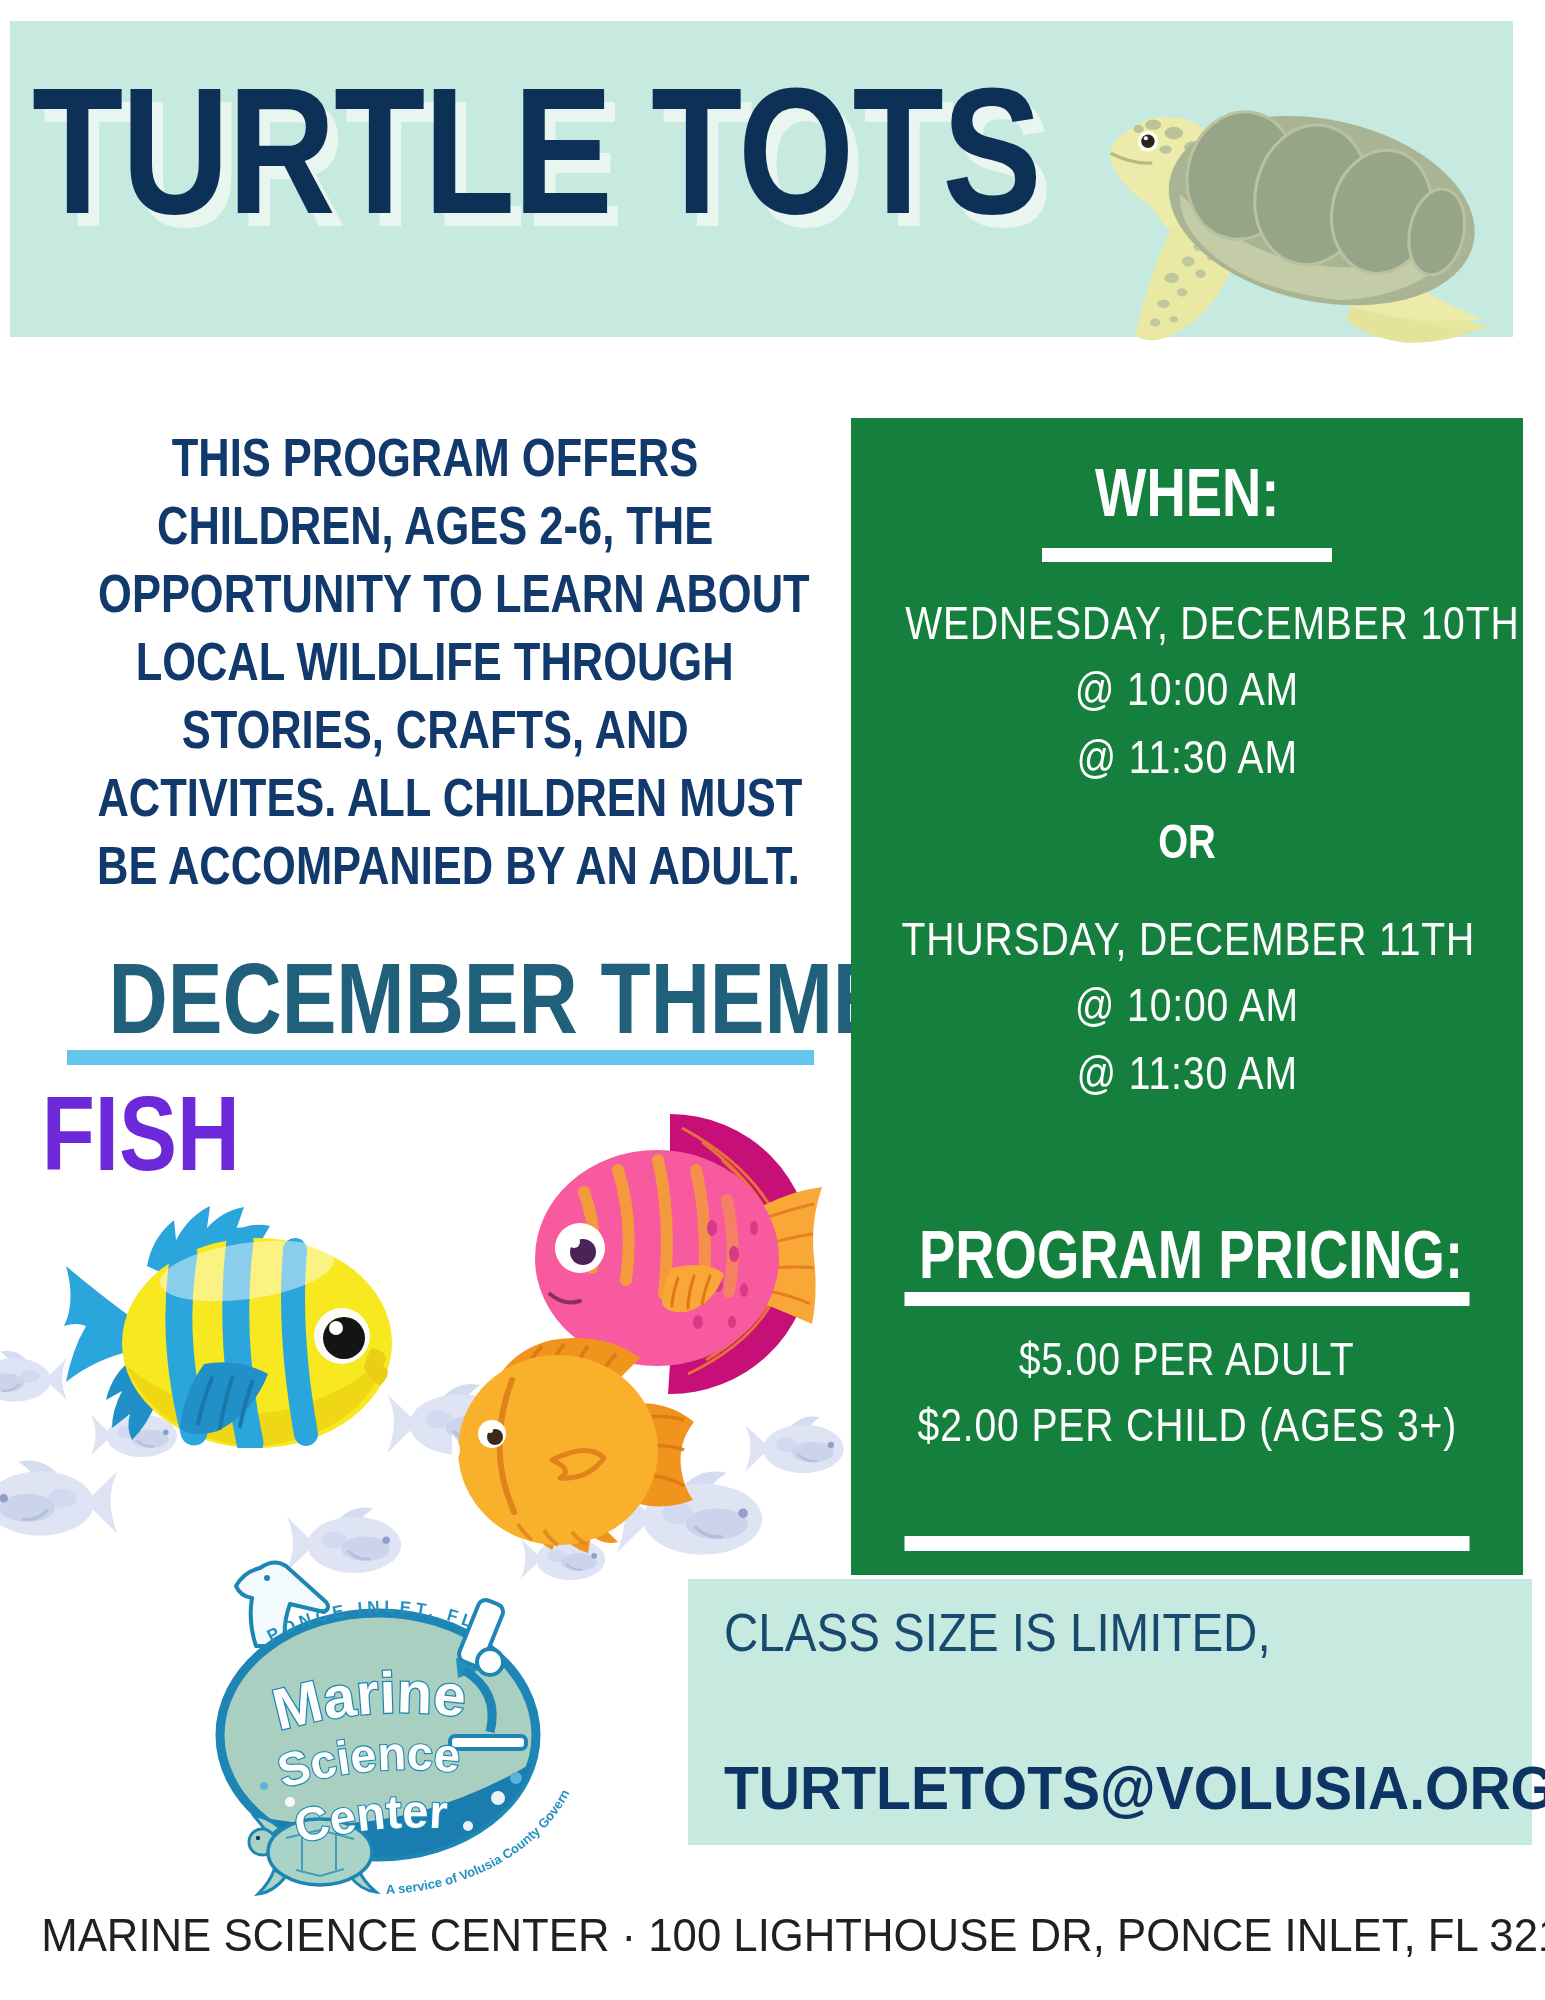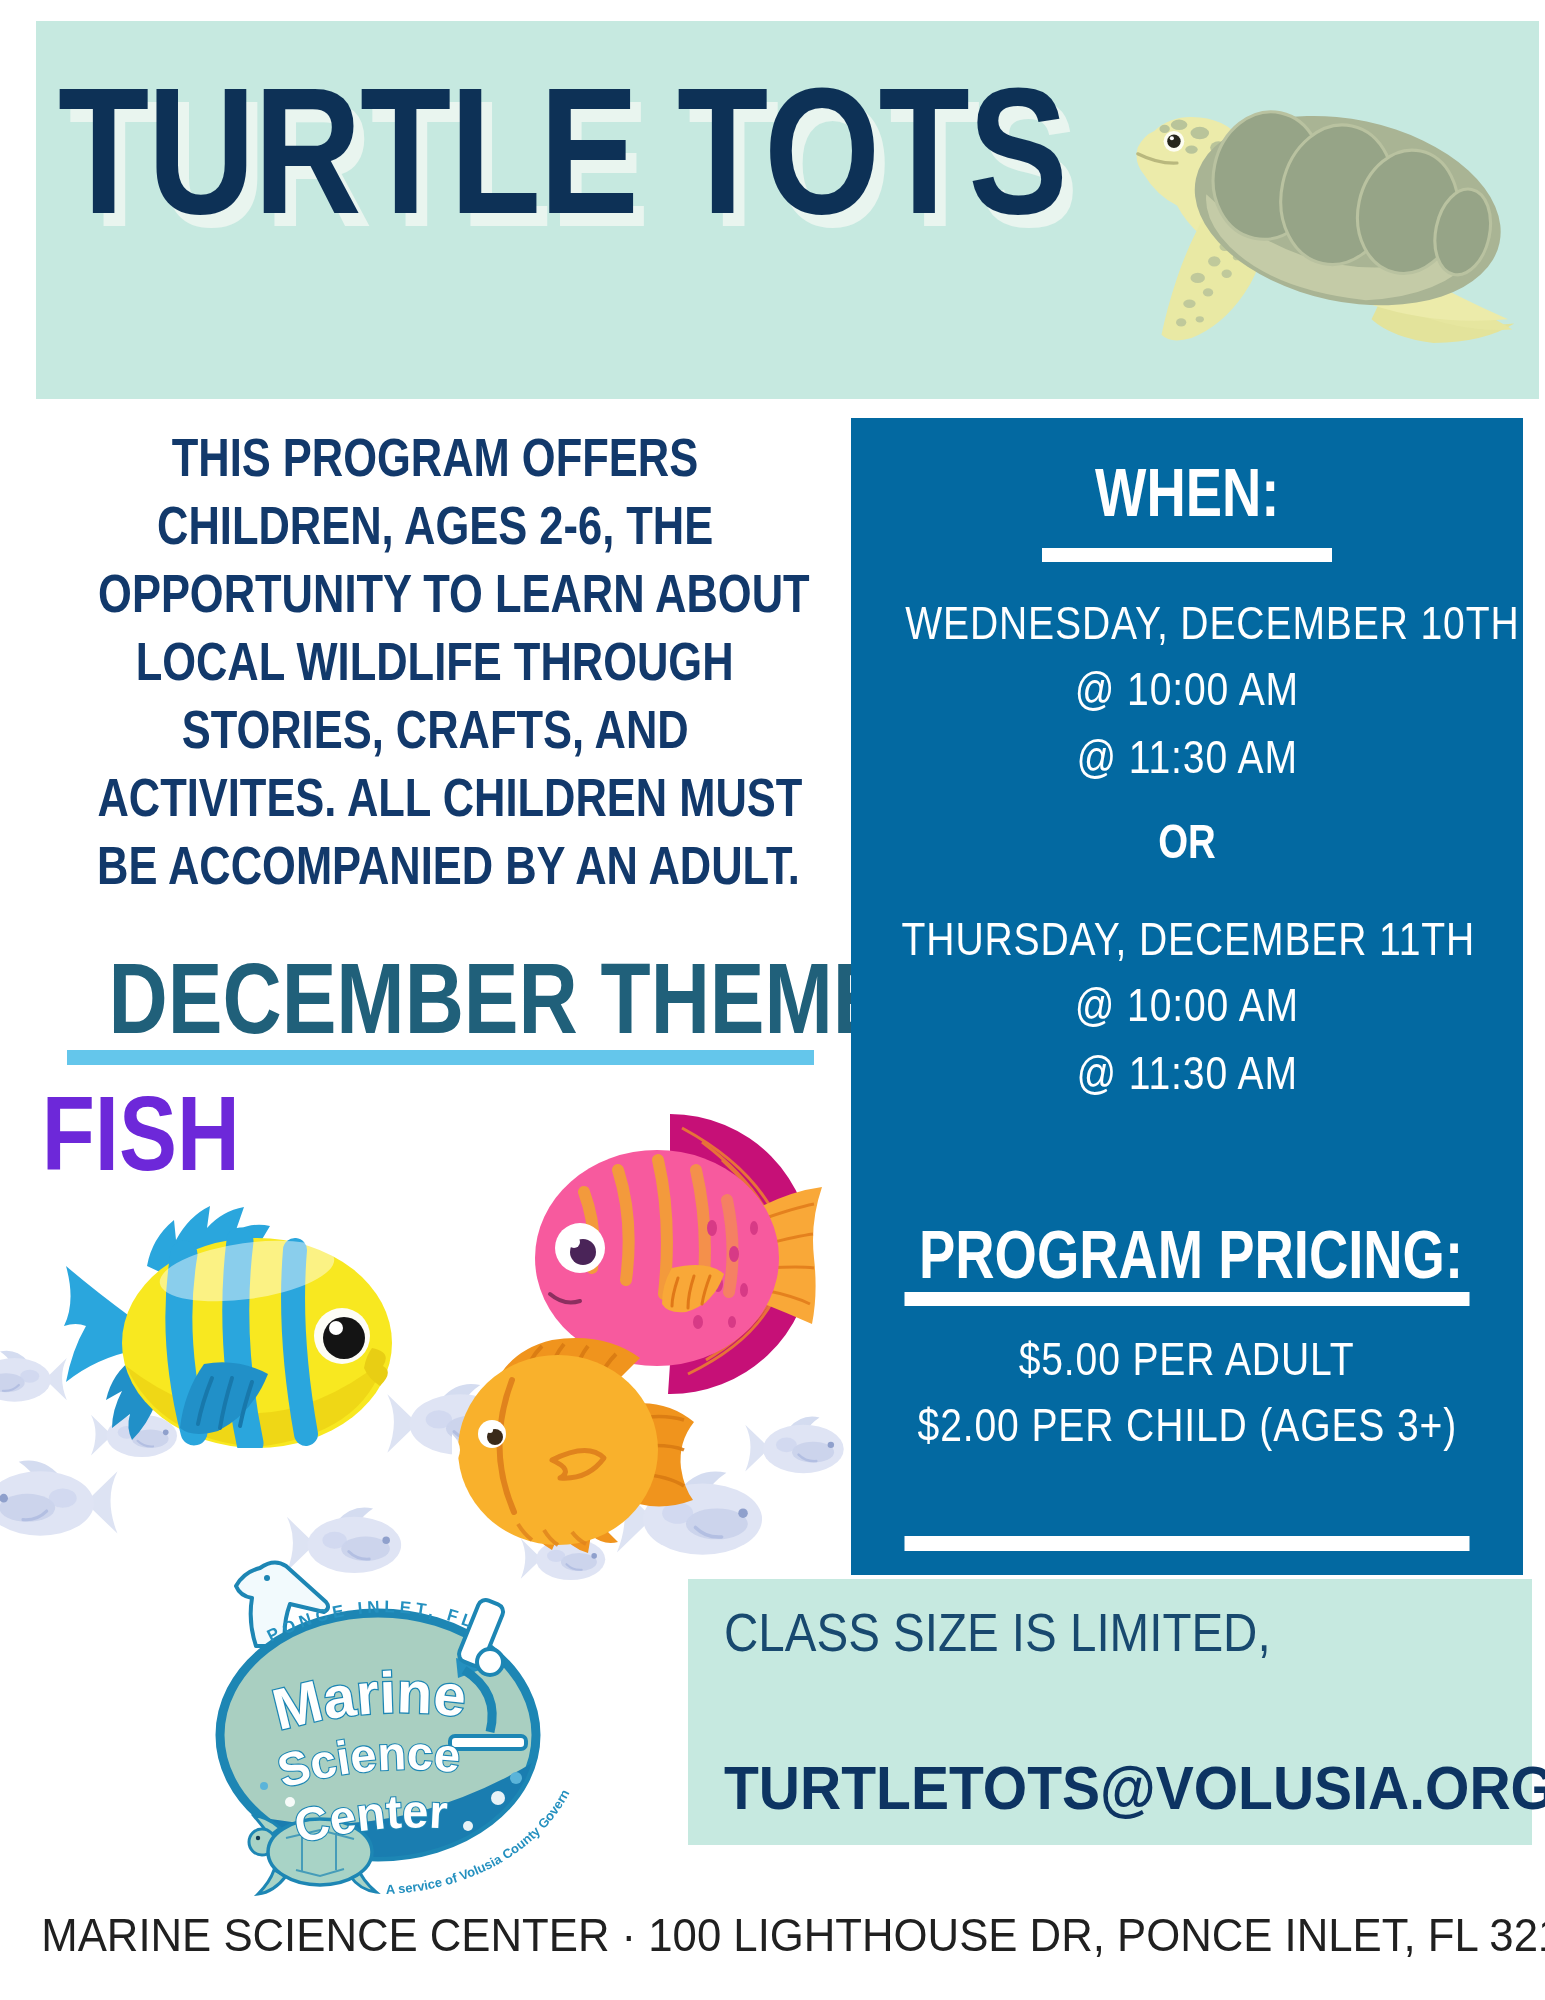--- a/index.html
+++ b/index.html
@@ -3,21 +3,21 @@
 <meta charset="utf-8">
 <style>
   html,body{margin:0;padding:0;background:#ffffff;}
   #page{position:relative;width:1545px;height:2000px;background:#ffffff;overflow:hidden;
         font-family:"Liberation Sans", sans-serif;}
   .abs{position:absolute;}
   .cx{display:inline-block;transform-origin:center center;white-space:nowrap;}
   .cxl{display:inline-block;transform-origin:left center;white-space:nowrap;}
 
   
-  #banner{left:36px;top:21px;width:1503px;height:378px;background:#c6e9e0;}
+  #banner{left:10px;top:21px;width:1503px;height:316px;background:#c6e9e0;}
   #title{left:22px;top:40px;font-size:180px;line-height:1;font-weight:800;color:#0d3156;
          letter-spacing:-2px;text-shadow:13px 13px 0 #e9f5ef;}
   #title .cxl{transform:scaleX(.83);}
   #subtitle{left:70px;top:226px;font-size:103px;line-height:1;font-weight:800;color:#1d5e76;
             letter-spacing:0;text-shadow:11px 10px 0 #e9f5ef;}
   #subtitle .cxl{transform:scaleX(.92);}
   #header-turtle{left:1035px;top:50px;width:450px;height:300px;}
 
   
   #intro{left:20px;top:424px;width:830px;text-align:center;color:#12396b;z-index:2;}
@@ -30,21 +30,21 @@
   #theme-value{left:20px;top:1078px;width:830px;font-size:106px;line-height:1.05;
                font-weight:800;color:#6d28d9;z-index:2;}
   #theme-value .cx{transform:scaleX(.82);}
 
   
   .illus{position:absolute;z-index:2;}
   .wfish{position:absolute;z-index:1;}
   .flip{transform:scaleX(-1);}
 
   
-  #panel{left:851px;top:418px;width:672px;height:1157px;background:#0369a1;color:#ffffff;z-index:3;}
+  #panel{left:851px;top:418px;width:672px;height:1157px;background:#15803d;color:#ffffff;z-index:3;}
   .panel-center{position:absolute;left:0;width:100%;text-align:center;}
   .panel-h{font-size:68px;line-height:1;font-weight:800;}
   .panel-h .cx{transform:scaleX(.8);}
   .panel-t{font-size:46px;line-height:1;font-weight:400;letter-spacing:1px;}
   .panel-t .cx{transform:scaleX(.85);}
   .bar{position:absolute;left:50%;transform:translateX(-50%);background:#ffffff;}
 
   
   #rsvp{left:688px;top:1579px;width:844px;height:266px;background:#c6e9e0;z-index:3;}
   .rsvp-line{position:absolute;left:36px;color:#18496f;font-size:54px;line-height:1;font-weight:400;}

